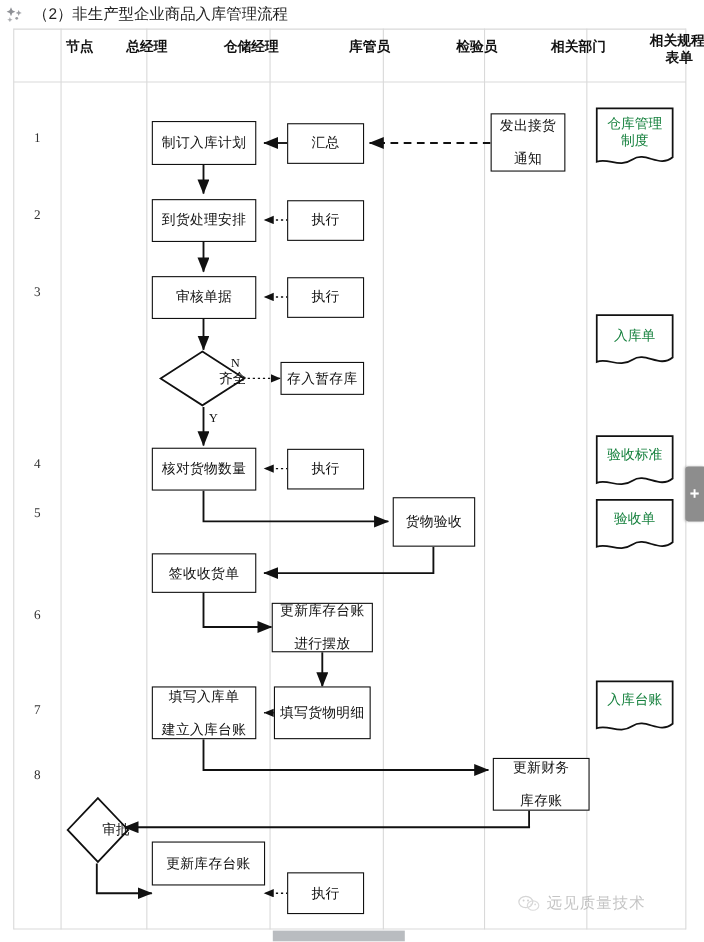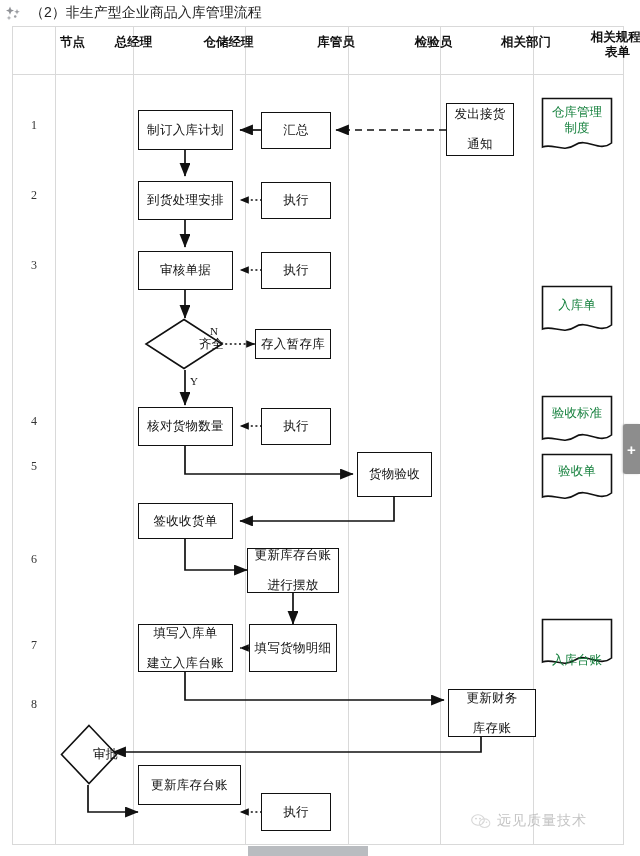--- a/index.html
+++ b/index.html
@@ -286,21 +286,21 @@
   <div class="node" style="left:138px;top:624px;width:95px;height:48px;">
     <span><span>填写入库单</span><br><span>建立入库台账</span></span>
   </div>
   <div class="node" style="left:249px;top:624px;width:88px;height:48px;">
     <span>填写货物明细</span>
   </div>
   <div class="doc" style="left:541px;top:618px;width:72px;height:52px;">
     <svg width="72" height="52" viewBox="0 0 72 52">
       <path d="M1.5,1.5 H70.5 V40 C58,50 46,34 34,42 C22,50 12,40 1.5,44 Z" fill="#fff" stroke="#111" stroke-width="1.6"></path>
     </svg>
-    <div class="dtext" style="padding-top:22px;margin-top:12px;">
+    <div class="dtext" style="padding-top:10px;">
       <span>入库台账</span>
     </div>
   </div>
 
   <div class="node" style="left:448px;top:689px;width:88px;height:48px;">
     <span><span>更新财务</span><br><span>库存账</span></span>
   </div>
   <div class="diamond" style="left:60px;top:724px;width:58px;height:61px;">
     <svg class="dshape" width="58" height="61" viewBox="0 0 58 61">
       <path d="M29,1.5 L56.5,30.5 L29,59.5 L1.5,30.5 Z" fill="#fff" stroke="#111" stroke-width="1.6"></path>

